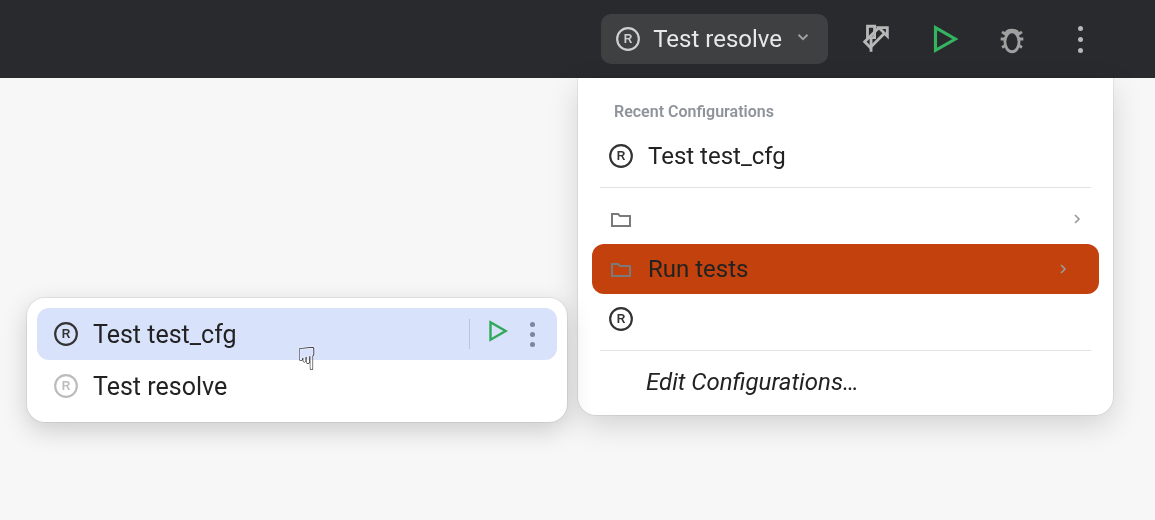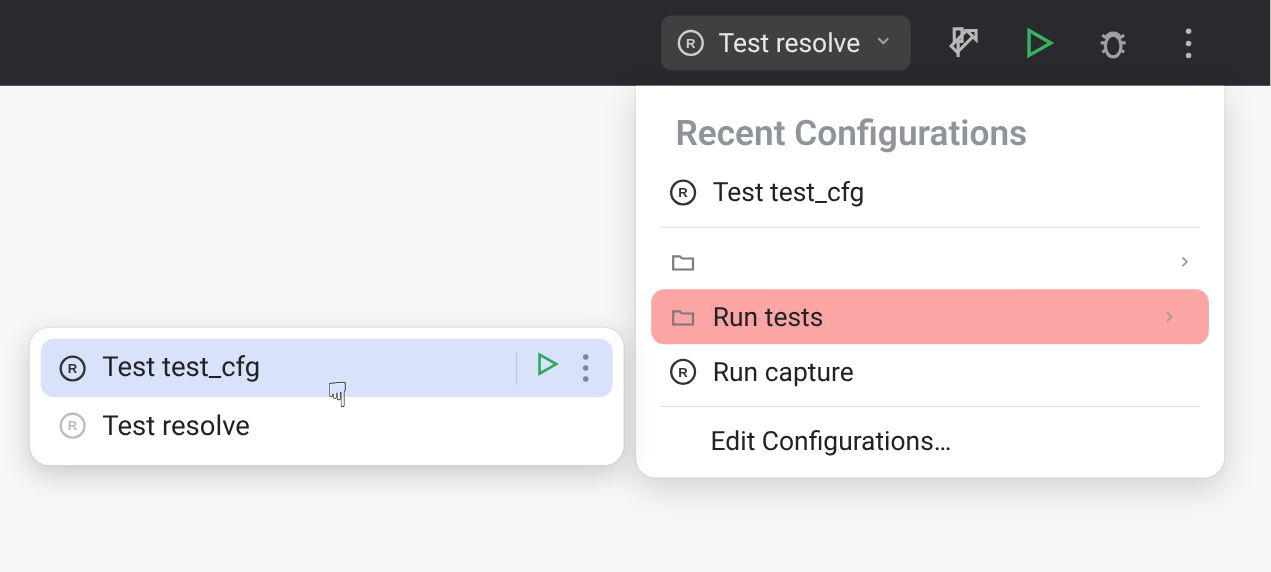--- a/index.html
+++ b/index.html
@@ -59,21 +59,21 @@
       left: 578px;
       width: 535px;
       background: #fff;
       border-radius: 0 0 18px 18px;
       box-shadow: 0 10px 30px rgba(0,0,0,0.15), 0 0 0 1px rgba(0,0,0,0.06);
       padding-top: 18px;
       padding-bottom: 8px;
     }
     .section-title {
       color: #8f939a;
-      font-size: 32px;
+      font-size: 16px;
       font-weight: 600;
       padding: 6px 36px 10px;
     }
     .dd-item {
       display: flex;
       align-items: center;
       padding: 8px 28px 8px 30px;
       gap: 14px;
       cursor: pointer;
       font-size: 24px;
@@ -93,26 +93,26 @@
       color: #9a9a9a;
       margin-left: 6px;
     }
     .dd-item.all-confs .chev-left {
       margin-right: 4px; color:#5e5e5e;
       transform: rotate(0deg);
     }
     .dd-item .spacer { flex: 1; }
     .dd-item .chev-right { color: #9a9a9a; }
     .dd-item.highlight {
-      background: #fca5a5;
+      background: #c2410c;
       border-radius: 12px;
       margin: 0 14px;
       padding-left: 16px;
     }
-    .dd-item.edit { padding-left: 68px; }
+    .dd-item.edit { padding-left: 68px; font-style: italic; }
 
     
     .mini-popup {
       position: absolute;
       top: 298px;
       left: 27px;
       width: 540px;
       background: #fff;
       border-radius: 18px;
       box-shadow: 0 8px 26px rgba(0,0,0,0.18), 0 0 0 1px rgba(0,0,0,0.06);
@@ -239,21 +239,20 @@
         </svg>
     </span>
   </div>
   <div class="dd-item">
     <span class="icon-slot">
       <svg viewBox="0 0 24 24" width="26" height="26">
           <circle cx="12" cy="12" r="10" fill="none" stroke="#333" stroke-width="2"></circle>
           <text x="12" y="16" text-anchor="middle" font-size="11" font-weight="900" fill="#333" font-family="Arial">R</text>
         </svg>
     </span>
-    <span>Run capture</span>
   </div>
   <div class="dd-sep"></div>
   <div class="dd-item edit">
     <span>Edit Configurations…</span>
   </div>
 </div>
 
 <div class="mini-popup">
   <div class="mini-item sel">
     <span class="icon-slot">

